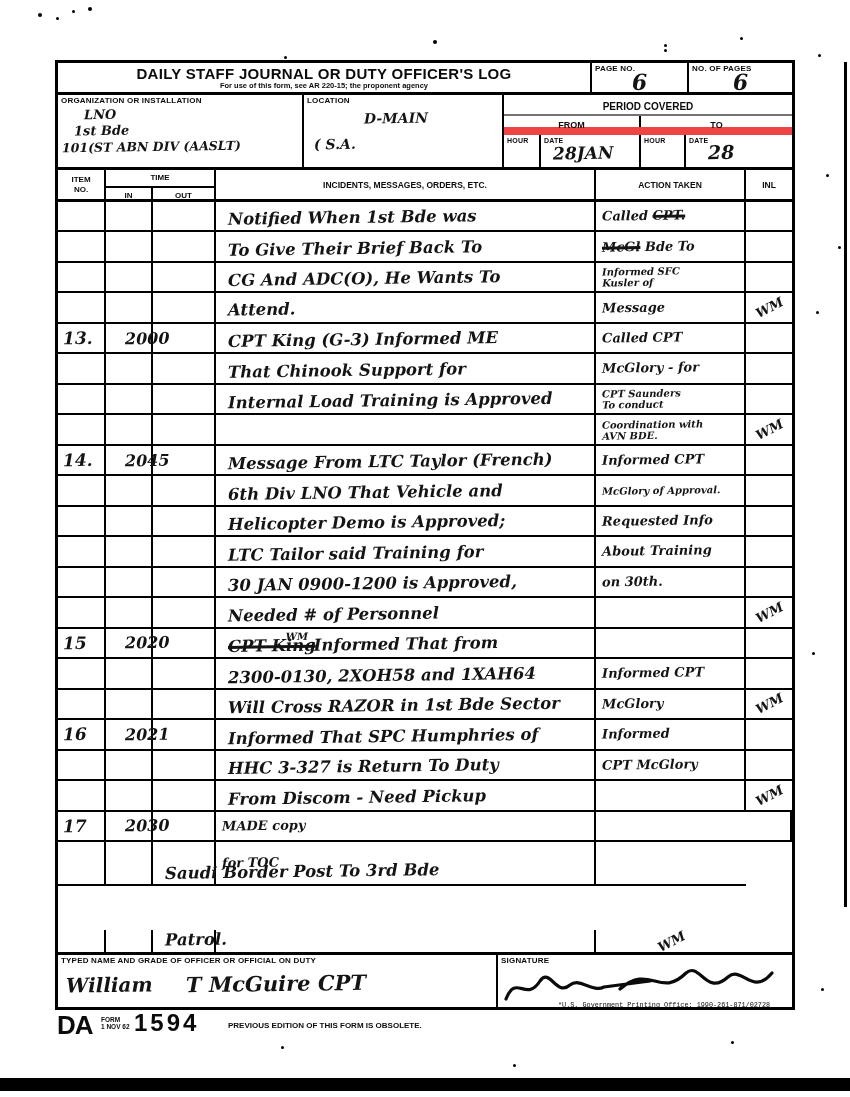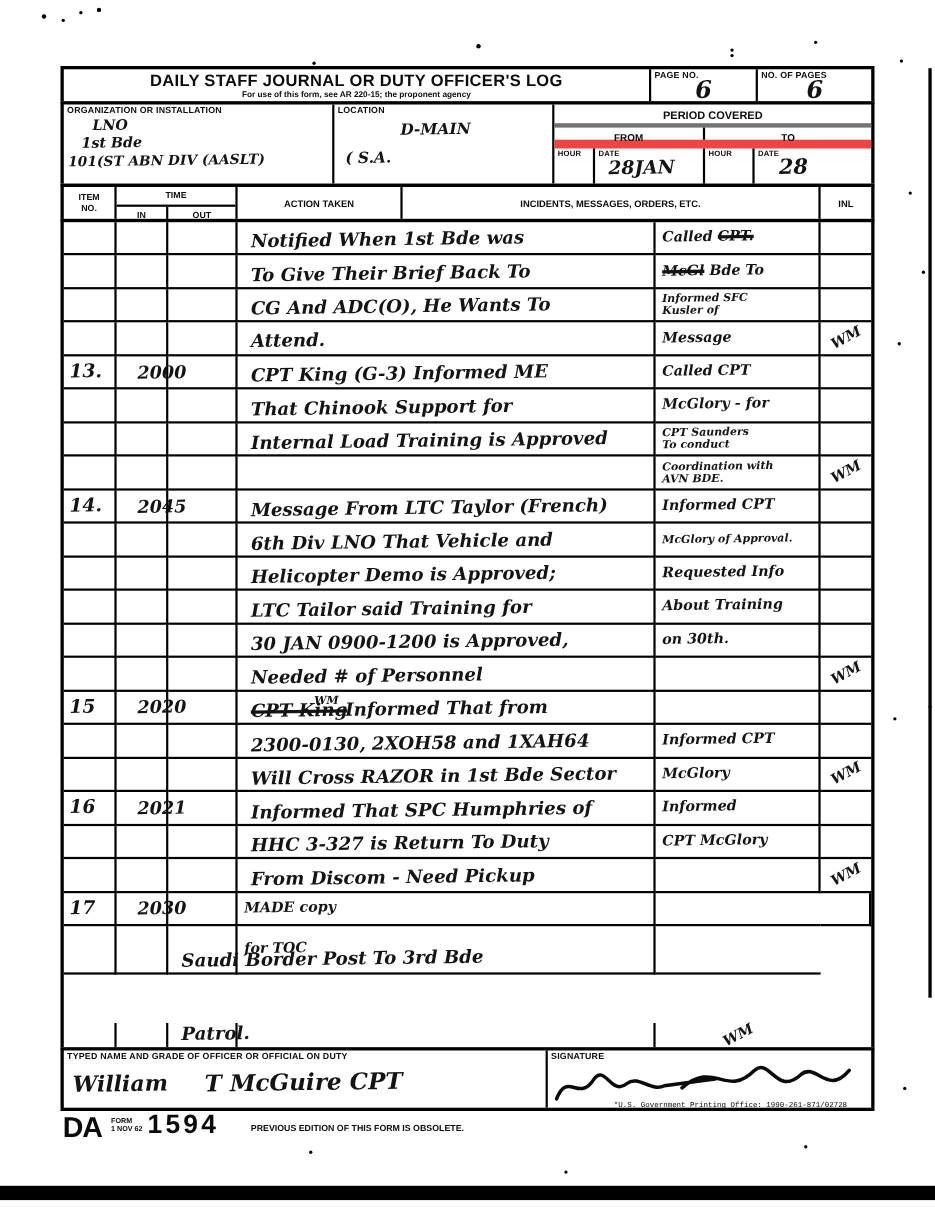--- a/index.html
+++ b/index.html
@@ -115,21 +115,21 @@
     <div class="cell" style="width:200px;">
       <div class="flabel">LOCATION</div>
       <div style="padding-left:60px;margin-top:3px;">
         <div class="hw" style="font-size:14px;">D-MAIN</div>
       </div>
       <div style="padding-left:10px;margin-top:8px;">
         <div class="hw" style="font-size:14px;">( S.A.</div>
       </div>
     </div>
     <div class="cell" style="width:288px;">
-      <div class="pc-row center" style="height:21px;border-bottom:4px solid #737373;align-items:center;justify-content:center;">
+      <div class="pc-row center" style="height:21px;border-bottom:2px solid #737373;align-items:center;justify-content:center;">
         <div style="width:100%;font-size:10px;font-weight:bold;padding-top:4px;">PERIOD COVERED</div>
       </div>
       <div class="pc-row" style="height:19px;border-bottom:8px solid #ef4444;">
         <div class="cell center" style="width:137px;font-size:9px;font-weight:bold;padding-top:4px;">FROM</div>
         <div class="cell center" style="width:151px;font-size:9px;font-weight:bold;padding-top:4px;">TO</div>
       </div>
       <div class="pc-row" style="height:33px;">
         <div class="cell" style="width:37px;">
           <div class="flabel" style="font-size:7px;">HOUR</div>
         </div>
@@ -153,22 +153,22 @@
       <div>ITEM</div>
       <div>NO.</div>
     </div>
     <div class="cell" style="width:110px;">
       <div class="center" style="font-size:8px;font-weight:bold;height:13px;border-bottom:2px solid #000;padding-top:3px;">TIME</div>
       <div style="display:flex;height:16px;">
         <div class="center" style="width:47px;border-right:2px solid #000;font-size:8px;font-weight:bold;padding-top:3px;box-sizing:border-box;">IN</div>
         <div class="center" style="width:61px;font-size:8px;font-weight:bold;padding-top:3px;">OUT</div>
       </div>
     </div>
+    <div class="cell center" style="width:380px;font-size:8.5px;font-weight:bold;padding-top:10px;">INCIDENTS, MESSAGES, ORDERS, ETC.</div>
     <div class="cell center" style="width:150px;font-size:8.5px;font-weight:bold;padding-top:10px;">ACTION TAKEN</div>
-    <div class="cell center" style="width:380px;font-size:8.5px;font-weight:bold;padding-top:10px;">INCIDENTS, MESSAGES, ORDERS, ETC.</div>
     <div class="cell center" style="width:46px;font-size:8.5px;font-weight:bold;padding-top:10px;">INL</div>
   </div>
 
   <div id="main-grid">
       <div class="gcell c-item">
         <span class="hw"></span>
       </div>
       <div class="gcell c-time">
         <span class="hw"></span>
       </div>

